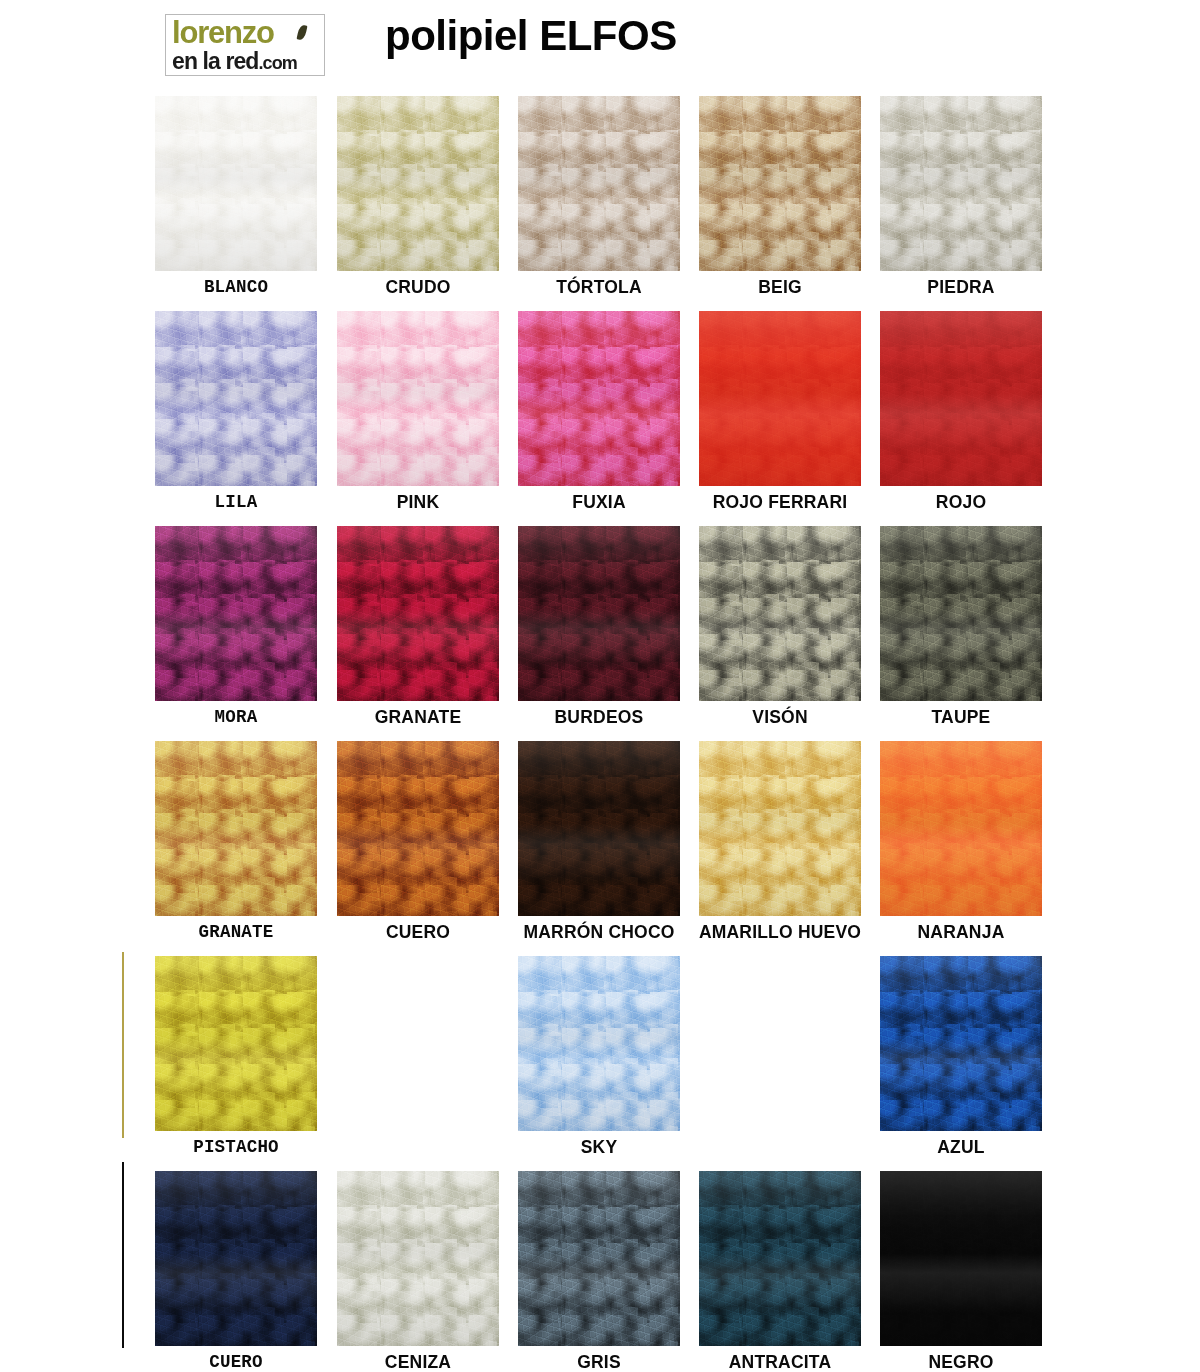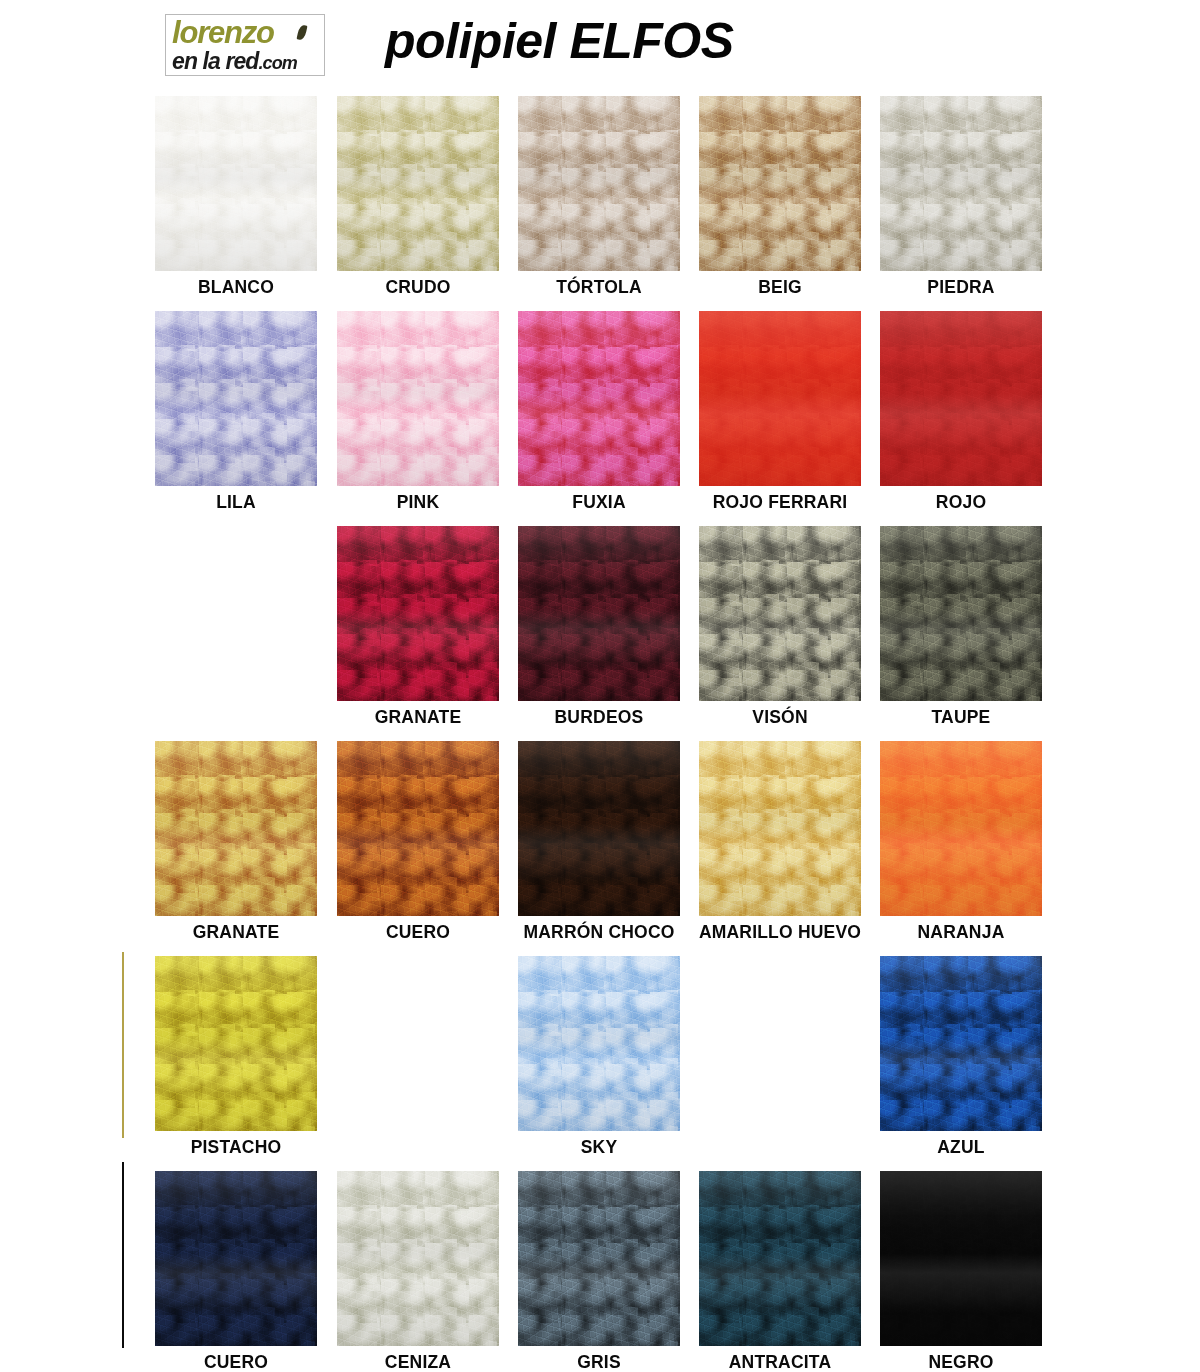--- a/index.html
+++ b/index.html
@@ -12,21 +12,21 @@
     width: 1200px; height: 1372px;
     position: relative;
     font-family: "Liberation Sans", "DejaVu Sans", sans-serif;
     overflow: hidden;
   }
 
   
   #header {
     position: absolute;
     left: 0; top: 0;
-    width: 1175px; height: 96px; font-style: italic;
+    width: 1175px; height: 96px;
   }
   #logo {
     position: absolute;
     left: 165px; top: 14px;
     width: 160px; height: 62px;
     border: 1px solid #b9b9b9;
     background: #ffffff;
     overflow: hidden;
   }
   #logo-top {
@@ -58,21 +58,21 @@
     font-weight: bold;
     letter-spacing: -0.9px;
     color: #1b1b1b;
     padding-left: 6px;
     white-space: nowrap;
   }
   #logo-bot .dotcom { font-size: 18px; }
   #title {
     position: absolute;
     left: 385px; top: 12px;
-    font-size: 50px;
+    font-size: 42px;
     font-weight: bold;
     color: #050505;
     letter-spacing: -0.5px;
     white-space: nowrap;
   }
 
   
   #grid {
     position: absolute;
     left: 0; top: 96px;
@@ -82,21 +82,21 @@
     position: relative;
     height: 215px;
     width: 1200px;
   }
   .cell {
     position: absolute;
     top: 0;
     width: 162px;
     height: 215px;
   }
-  .cell.c0 { left: 155px; }
+  .cell.c0 { left: 155px; font-family: Liberation Mono, monospace; }
   .cell.c1 { left: 337px; }
   .cell.c2 { left: 518px; }
   .cell.c3 { left: 699px; }
   .cell.c4 { left: 880px; }
 
   .swatch {
     position: relative;
     width: 162px;
     height: 175px;
     overflow: hidden;
@@ -272,20 +272,28 @@
       <div class="cell c4">
         <div class="swatch smooth" style="background: rgb(184, 31, 31);">
           <div class="grain"></div>
           <div class="grain2"></div>
           <div class="sheen"></div>
         </div>
         <div class="label">ROJO</div>
       </div>
     </div>
     <div class="row">
+      <div class="cell c0">
+        <div class="swatch" style="background: rgb(111, 31, 80);">
+          <div class="grain"></div>
+          <div class="grain2"></div>
+          <div class="sheen"></div>
+        </div>
+        <div class="label">MORA</div>
+      </div>
       <div class="cell c1">
         <div class="swatch" style="background: rgb(140, 15, 40);">
           <div class="grain"></div>
           <div class="grain2"></div>
           <div class="sheen"></div>
         </div>
         <div class="label">GRANATE</div>
       </div>
       <div class="cell c2">
         <div class="swatch" style="background: rgb(61, 16, 24);">

